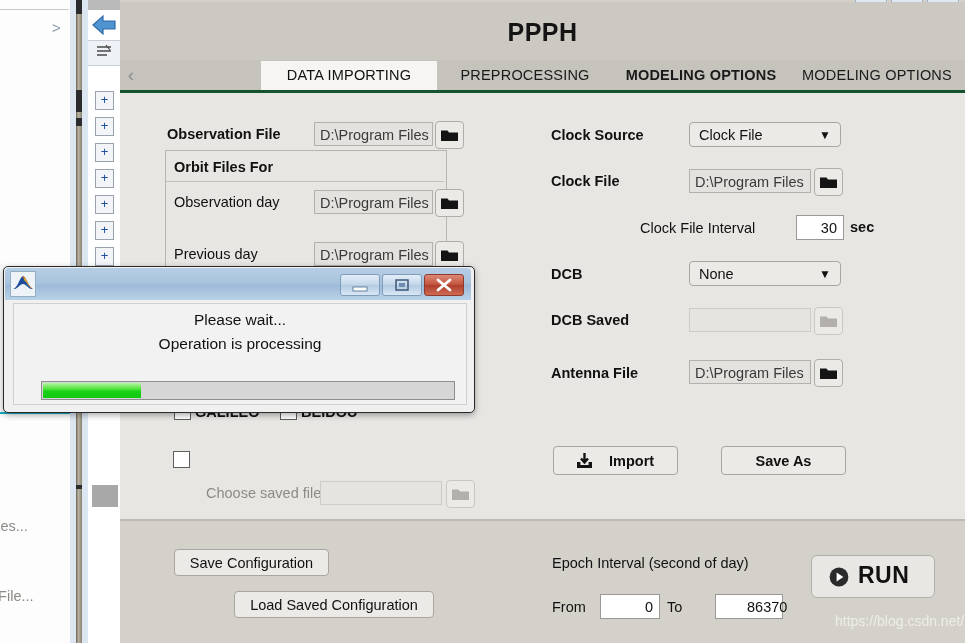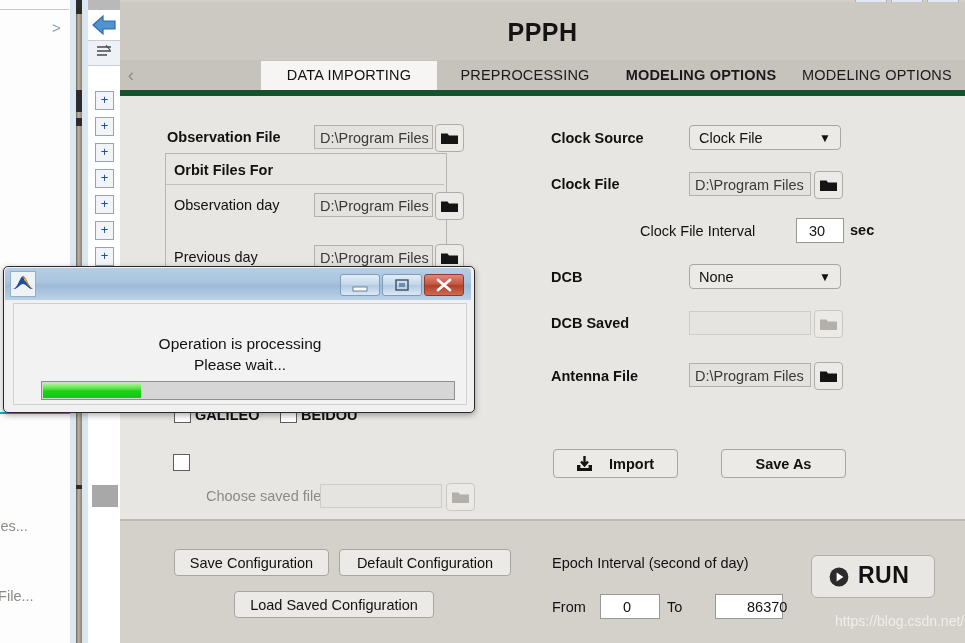--- a/index.html
+++ b/index.html
@@ -43,34 +43,34 @@
       font-size:25px;font-weight:bold;color:#141414;letter-spacing:0.5px;}
 
   
   .tabstrip{position:absolute;left:0;top:60px;width:845px;height:30px;background:#c6c3bd;}
   .tab-scroll-left{position:absolute;left:4px;top:62px;width:14px;height:26px;color:#8d8d8d;font-size:19px;line-height:26px;text-align:center;}
   .tab{position:absolute;top:61px;height:29px;background:#c6c3bd;border-right:1px solid #a9a69f;
       font-size:14.5px;color:#1a1a1a;line-height:29px;text-align:center;letter-spacing:.2px;white-space:nowrap;overflow:hidden;}
   .tab.active{background:#f6f5f3;color:#111;}
 
   .content{position:absolute;left:0;top:90px;width:845px;height:430px;background:#e8e6e3;
-      border-top:6px solid #14532d;}
+      border-top:3px solid #14532d;}
   .content-sep{position:absolute;left:0;top:519px;width:845px;height:2px;background:#bdbab4;}
   .bottom-bar{position:absolute;left:0;top:521px;width:845px;height:122px;background:#d4d1cb;}
 
   
   .lbl-bold{position:absolute;font-size:14.5px;font-weight:bold;color:#111;white-space:nowrap;}
   .lbl-norm{position:absolute;font-size:14.5px;color:#111;white-space:nowrap;}
   .lbl-dim{position:absolute;font-size:14.5px;color:#8d8a86;white-space:nowrap;}
 
   .txtfield{position:absolute;height:24px;background:#e4e2df;border:1px solid #b4b1ac;
       font-size:14.5px;color:#3a3a3a;line-height:24px;padding-left:5px;box-sizing:border-box;overflow:hidden;white-space:nowrap;}
   .txtfield.disabled{background:#e6e4e1;border-color:#cfccc8;color:#b0ada9;}
   .numfield{position:absolute;height:25px;background:#ffffff;border:1px solid #9a9894;
-      font-size:14.5px;color:#111;line-height:25px;padding-right:6px;box-sizing:border-box;text-align:center;}
+      font-size:14.5px;color:#111;line-height:25px;padding-right:6px;box-sizing:border-box;text-align:right;}
 
   .folderbtn{position:absolute;width:27px;height:26px;background:#eceae7;border:1px solid #b0ada8;border-radius:4px;}
   .folderbtn .ico{position:absolute;left:5px;top:7px;width:17px;height:12px;}
 
   .combo{position:absolute;height:25px;background:#eceae7;border:1px solid #a9a6a1;border-radius:4px;
       font-size:14.5px;color:#111;line-height:25px;padding-left:9px;box-sizing:border-box;}
   .combo .arw{position:absolute;right:9px;top:0;font-size:12px;color:#111;line-height:25px;}
 
   .panel{position:absolute;background:#e8e6e3;border:1px solid #b8b5b0;}
   .panel-title{position:absolute;font-size:14.5px;font-weight:bold;color:#111;}
@@ -254,21 +254,20 @@
       </svg>
       <span style="position:absolute;left:55px;top:0;font-weight:bold;">Import</span>
     </div>
     <div class="btn" style="left:601px;top:353px;width:125px;height:29px;line-height:29px;font-weight:bold;">Save As</div>
   </div>
 
   <div class="content-sep"></div>
 
   <div class="bottom-bar">
     <div class="btn" style="left:54px;top:28px;width:155px;height:27px;line-height:27px;">Save Configuration</div>
-    <div class="btn" style="left:219px;top:28px;width:172px;height:27px;line-height:27px;">Default Configuration</div>
     <div class="btn" style="left:114px;top:70px;width:200px;height:27px;line-height:27px;">Load Saved Configuration</div>
 
     <div class="lbl-norm" style="left:432px;top:34px;">Epoch Interval (second of day)</div>
     <div class="lbl-norm" style="left:432px;top:78px;">From</div>
     <div class="numfield" style="left:480px;top:73px;width:60px;">0</div>
     <div class="lbl-norm" style="left:547px;top:78px;">To</div>
     <div class="numfield" style="left:595px;top:73px;width:68px;text-align:center;padding-left:31px;">86370</div>
 
     <div class="runbtn" style="left:691px;top:34px;width:122px;height:41px;">
       <svg style="position:absolute;left:17px;top:11px;width:20px;height:20px;" viewBox="0 0 20 20">
@@ -302,19 +301,19 @@
         <rect x="16" y="8" width="6" height="4" fill="#6d8cae"></rect>
       </svg>
   </div>
   <div class="ctlbtn close" style="left:420px;">
     <svg viewBox="0 0 38 20" style="width:38px;height:20px;">
         <path d="M13 5 L25 15 M25 5 L13 15" stroke="#ffffff" stroke-width="2.8" stroke-linecap="round"></path>
       </svg>
   </div>
 
   <div class="dlg-body">
-    <div class="dlg-msg" style="left:0;top:7px;margin-top:45px;">Please wait...</div>
+    <div class="dlg-msg" style="left:0;top:7px;">Please wait...</div>
     <div class="dlg-msg" style="left:0;top:31px;">Operation is processing</div>
     <div class="pbar">
       <div class="pfill" id="pfill" style="width: 98.4px;"></div>
     </div>
   </div>
 </div>
 
 </body></html>

